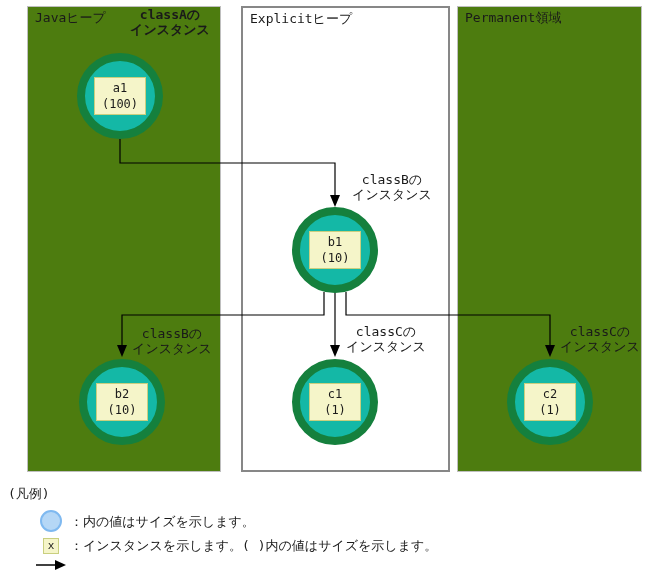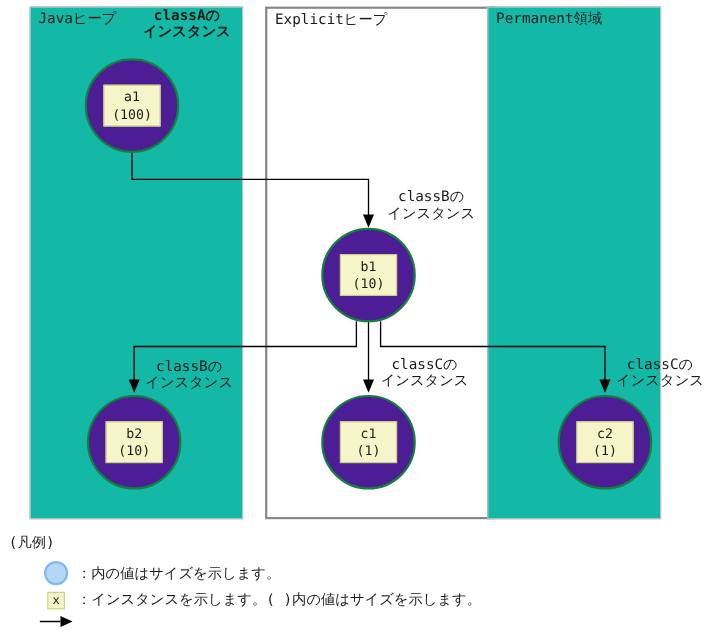--- a/index.html
+++ b/index.html
@@ -3,34 +3,34 @@
 <meta charset="utf-8">
 <style>
   html,body{margin:0;padding:0;background:#ffffff;}
   .stage{
     position:relative;width:648px;height:583px;background:#ffffff;
     font-family:"DejaVu Sans Mono","Liberation Mono",monospace;
     color:#1a1a1a;overflow:hidden;
   }
   
   .region{position:absolute;top:6px;height:466px;box-sizing:border-box;}
-  .region.gray{background:#14b8a6;border:1px solid #bfbfbf;}
+  .region.gray{background:#4d7c0f;border:1px solid #bfbfbf;}
   .region.white{background:#ffffff;border:2px solid #878787;}
   .region-label{padding:3px 0 0 7px;font-size:13px;line-height:15px;white-space:nowrap;}
   #region-java{left:27px;width:194px;}
   #region-explicit{left:241px;width:209px;}
-  #region-permanent{left:443px;width:158px;}
+  #region-permanent{left:457px;width:185px;}
   
   svg.arrows{position:absolute;left:0;top:0;pointer-events:none;}
   svg.arrows path{fill:none;stroke:#000000;stroke-width:1.2;}
   svg.arrows polygon{fill:#000000;stroke:none;}
   
   .instance{
     position:absolute;width:86px;height:86px;border-radius:50%;
-    background:#4c1d95;border:2px solid #15803d;box-sizing:border-box;
+    background:#14b8a6;border:8px solid #15803d;box-sizing:border-box;
     display:flex;align-items:center;justify-content:center;
   }
   .member-box{
     width:52px;height:38px;background:#f5f5c9;border:1px solid #c9cf7f;
     box-sizing:border-box;display:flex;flex-direction:column;
     align-items:center;justify-content:center;
   }
   .member-box span{font-size:12px;line-height:16px;white-space:nowrap;}
   
   .anno{position:absolute;width:120px;text-align:center;font-size:13px;line-height:15px;white-space:nowrap;}

